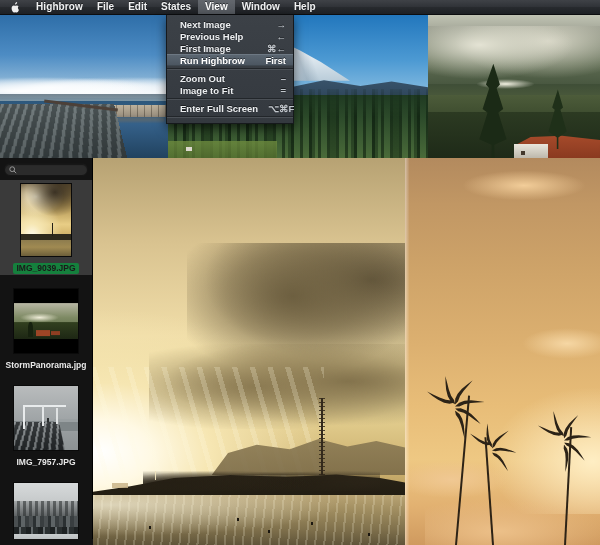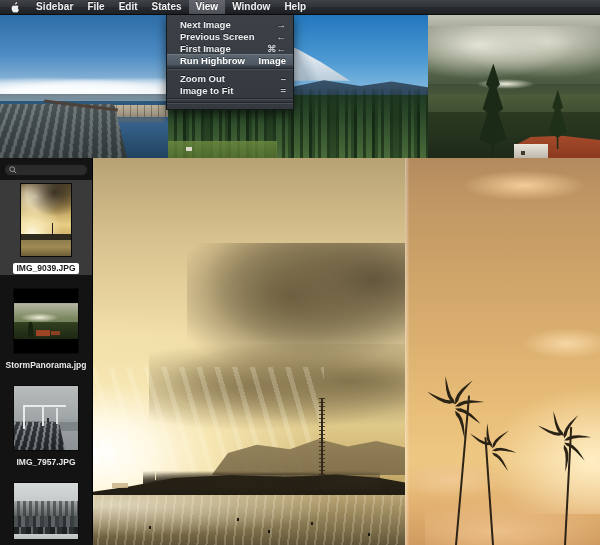--- a/index.html
+++ b/index.html
@@ -315,21 +315,21 @@
     font-size: 8.5px;
     font-weight: bold;
     color: #e8e8e8;
     margin-top: 3px;
     padding: 1px 3px;
     display: inline-block;
     line-height: 1.1;
     white-space: nowrap;
   }
   .thumb-item.selected .thumb-label {
-    background: #ffffff;
+    background: #15803d;
     color: #1a1a1a;
     border-radius: 2px;
   }
 
   
   .tb-sun {
     position:absolute; inset:0;
     background:
       radial-gradient(ellipse at 22% 74%, #fffdf2 0%, #f6e7b4 18%, rgba(246,231,180,0) 55%),
       linear-gradient(to bottom, #5b4a2c 0%, #a98d4e 28%, #e8cd85 56%, #c9a95f 76%, #6b5a36 100%);
@@ -577,21 +577,21 @@
 
 <div id="app">
 
   <div id="menubar">
     <div class="mb-item mb-apple">
       <svg width="9" height="11" viewBox="0 0 9 11" aria-hidden="true">
         <path fill="#efefef" d="M5.6 1.7c.4-.5.6-1.1.5-1.7-.6.03-1.2.4-1.6.9-.35.44-.6 1.1-.5 1.64.62.05 1.22-.33 1.6-.84z"></path>
         <path fill="#efefef" d="M7.3 7.1c-.6-.9-.45-2.1.3-2.75-.45-.56-1.1-.9-1.75-.9-.6 0-.95.25-1.45.25-.52 0-.9-.25-1.5-.25C1.6 3.45.6 4.5.6 6.3c0 1.7 1.2 4.2 2.2 4.2.5 0 .75-.3 1.45-.3.7 0 .9.3 1.45.3.95 0 1.9-1.7 2.2-2.6-.25-.1-.45-.4-.6-.8z"></path>
       </svg>
     </div>
-    <div class="mb-item mb-app">Sidebar</div>
+    <div class="mb-item mb-app">Highbrow</div>
     <div class="mb-item">File</div>
     <div class="mb-item">Edit</div>
     <div class="mb-item">States</div>
     <div class="mb-item active">View</div>
     <div class="mb-item">Window</div>
     <div class="mb-item">Help</div>
   </div>
 
   <div id="filmstrip">
 
@@ -757,43 +757,47 @@
   </div>
   <div id="left-gutter"></div>
 
   <div id="menu-panel">
 
     <div class="menu-row">
       <span>Next Image</span>
       <span class="shortcut">→</span>
     </div>
     <div class="menu-row">
-      <span>Previous Screen</span>
+      <span>Previous Help</span>
       <span class="shortcut">←</span>
     </div>
     <div class="menu-row">
       <span>First Image</span>
       <span class="shortcut">⌘←</span>
     </div>
     <div class="menu-row selected">
       <span>Run Highbrow</span>
-      <span class="shortcut">Image</span>
+      <span class="shortcut">First</span>
     </div>
 
     <div class="menu-sep"></div>
 
     <div class="menu-row">
       <span>Zoom Out</span>
       <span class="shortcut">–</span>
     </div>
     <div class="menu-row">
       <span>Image to Fit</span>
       <span class="shortcut">=</span>
     </div>
 
     <div class="menu-sep"></div>
 
+    <div class="menu-row">
+      <span>Enter Full Screen</span>
+      <span class="shortcut">⌥⌘F</span>
+    </div>
 
     <div class="menu-sep"></div>
 
   </div>
 
 </div>
 
 </body></html>

